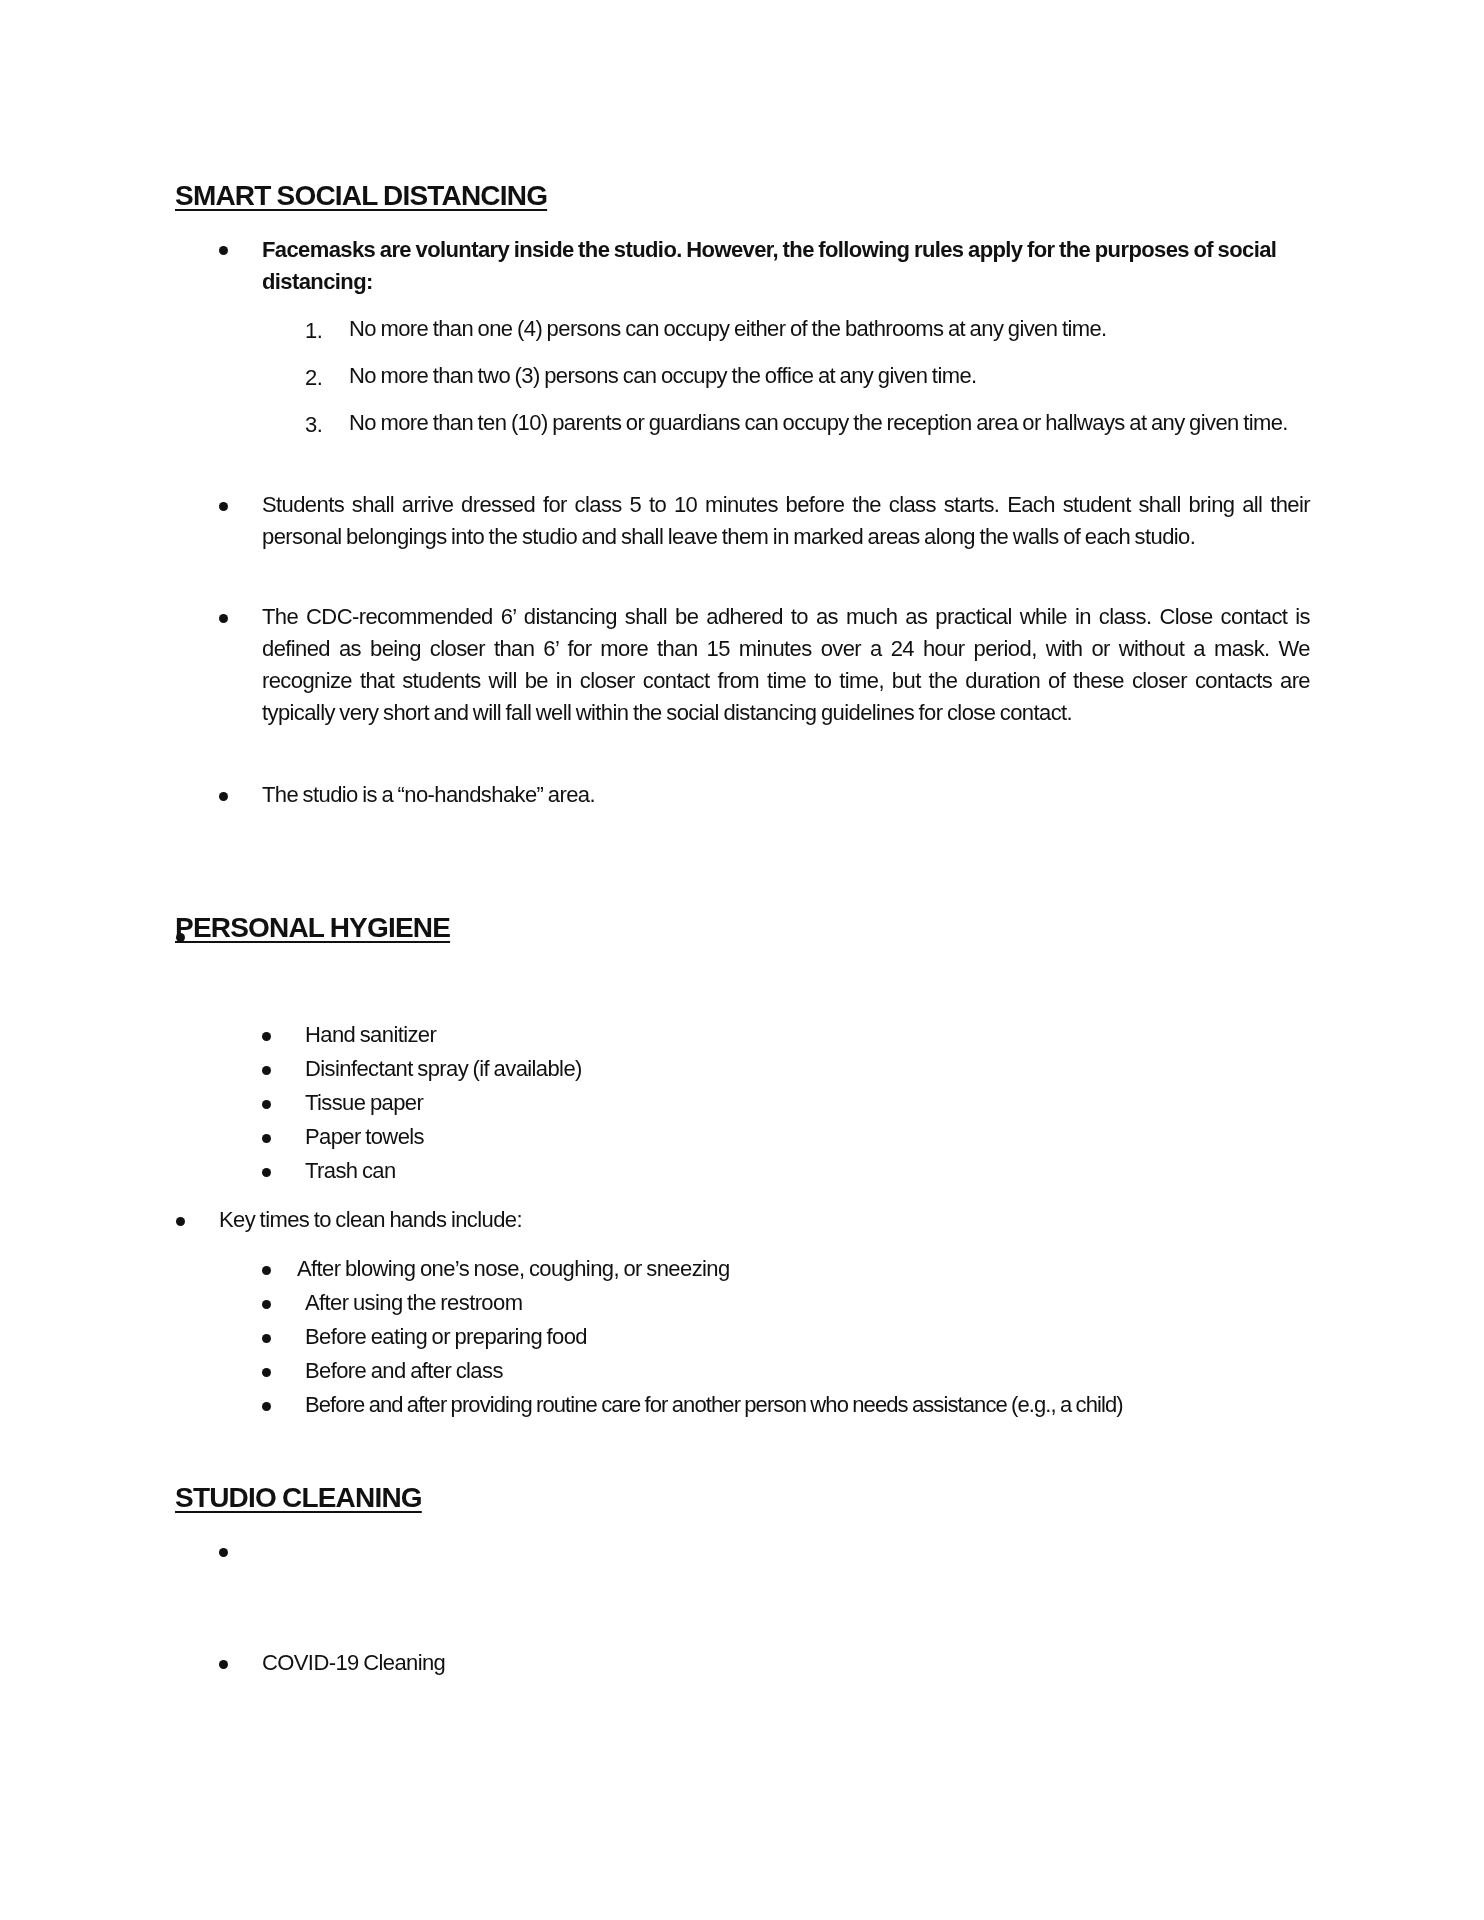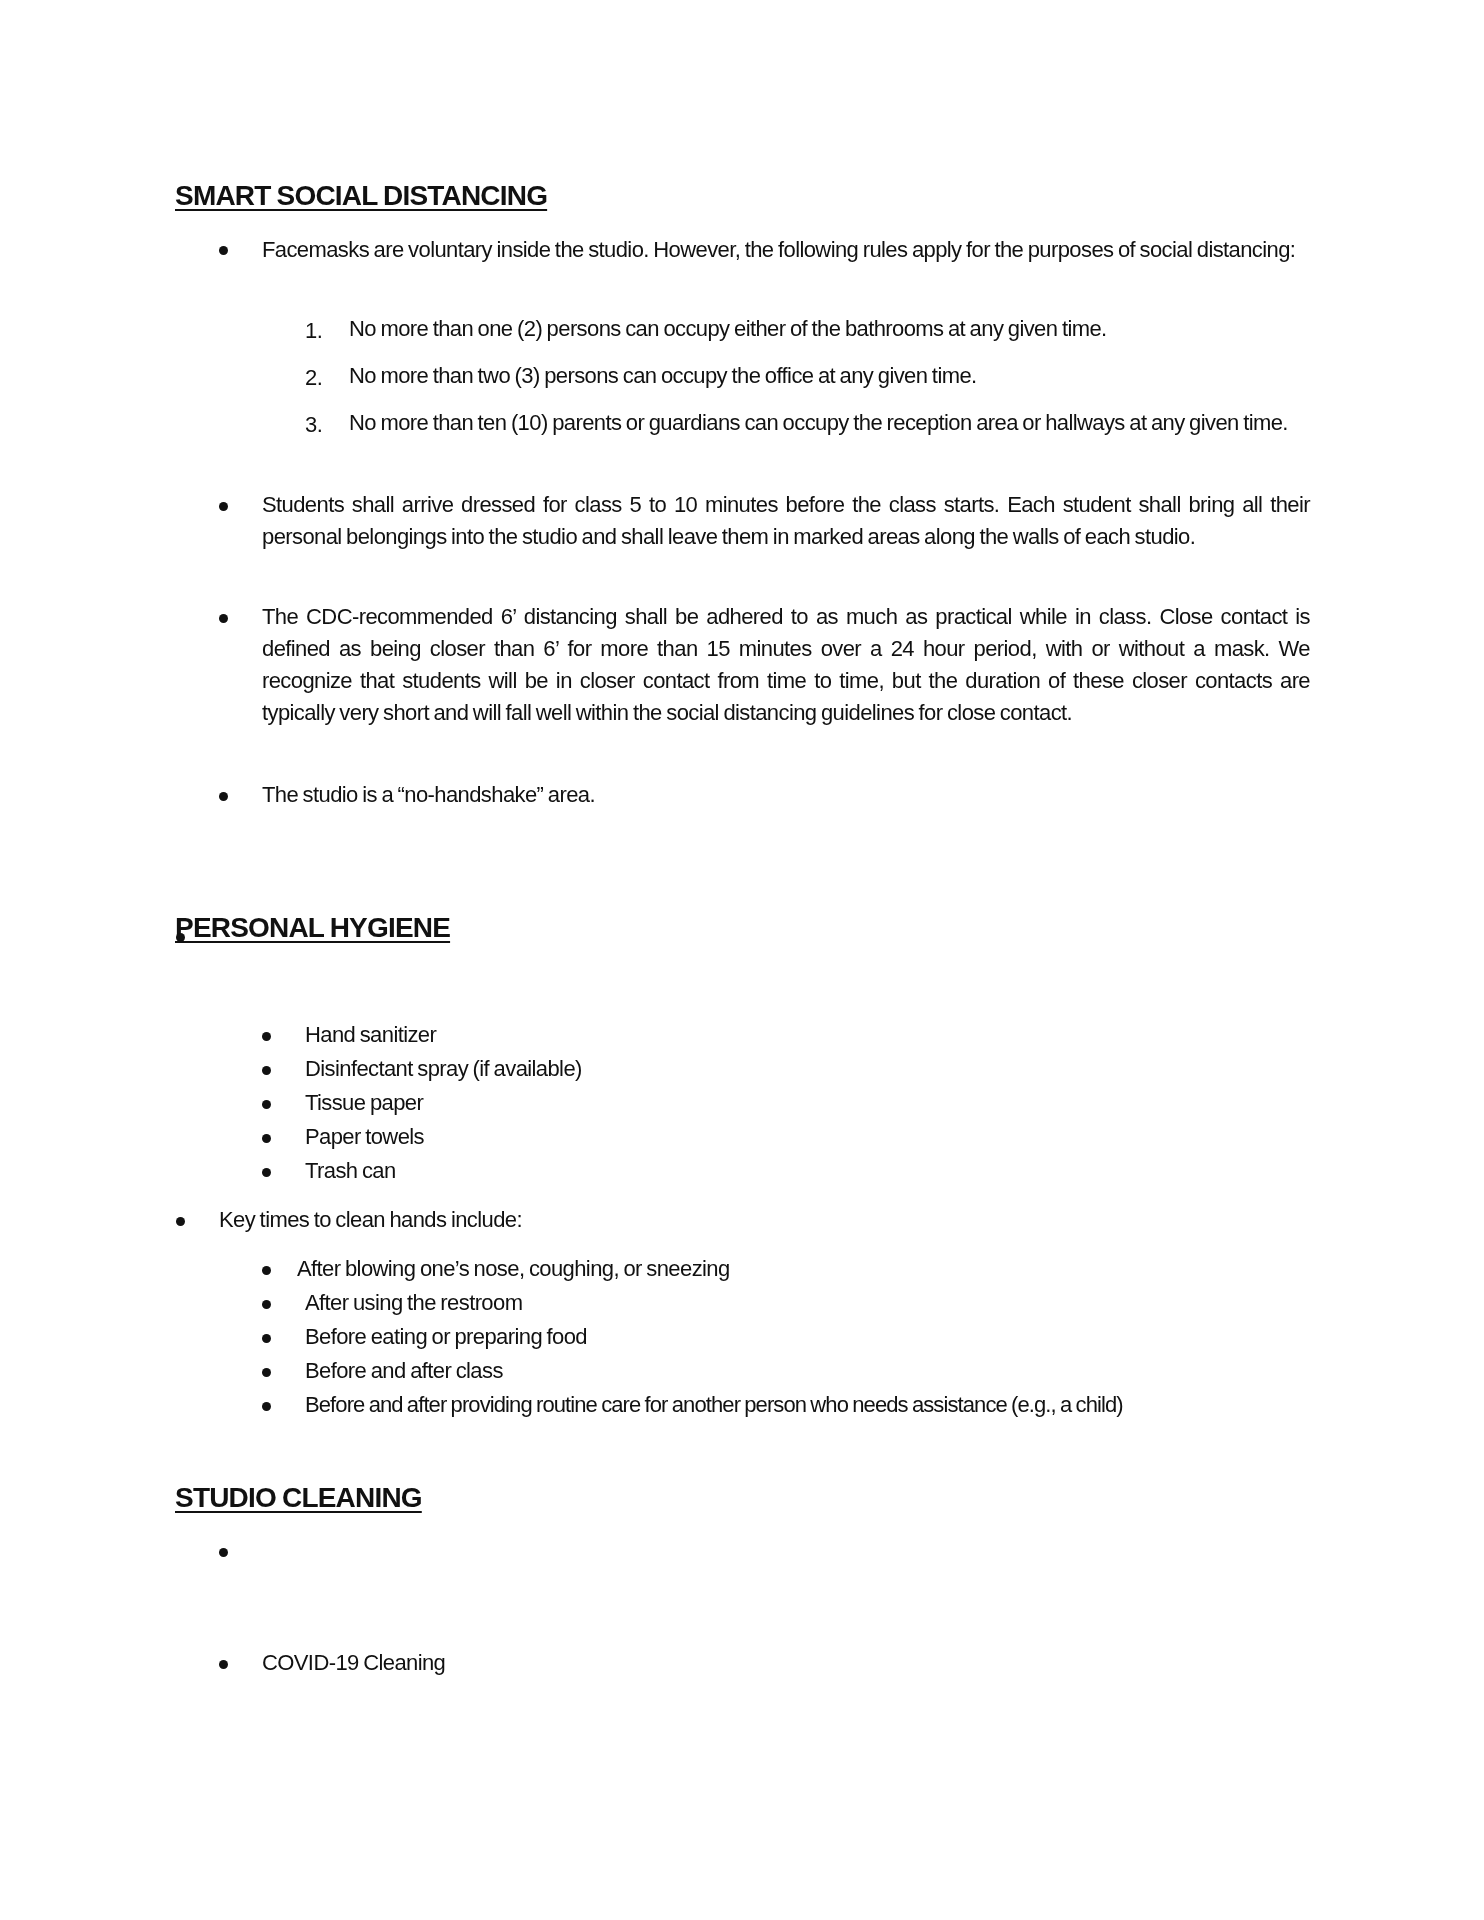--- a/index.html
+++ b/index.html
@@ -25,24 +25,24 @@
     .justify { text-align: justify; text-align-last: left; }
   </style>
 </head>
 <body>
 
 <div class="page">
 
   <div class="heading" style="top:180px;">SMART SOCIAL DISTANCING</div>
 
   <span class="bullet" style="left:219px; top:246px;"></span>
-  <div class="item" style="left:262px; top:234px; width:1048px;">Facemasks are voluntary inside the studio. However, the following rules apply for the purposes of social distancing:</div>
+  <div class="item" style="left:262px; top:234px; width:1048px;font-weight:bold;">Facemasks are voluntary inside the studio. However, the following rules apply for the purposes of social distancing:</div>
 
   <span class="num" style="left:305px; top:318px;">1.</span>
-  <div class="item" style="left:349px; top:313px; width:960px;">No more than one (2) persons can occupy either of the bathrooms at any given time.</div>
+  <div class="item" style="left:349px; top:313px; width:960px;">No more than one (4) persons can occupy either of the bathrooms at any given time.</div>
 
   <span class="num" style="left:305px; top:365px;">2.</span>
   <div class="item" style="left:349px; top:360px; width:960px;">No more than two (3) persons can occupy the office at any given time.</div>
 
   <span class="num" style="left:305px; top:412px;">3.</span>
   <div class="item" style="left:349px; top:407px; width:960px;">No more than ten (10) parents or guardians can occupy the reception area or hallways at any given time.</div>
 
   <span class="bullet" style="left:219px; top:502px;"></span>
   <div class="item justify" style="left:262px; top:489px; width:1048px;">Students shall arrive dressed for class 5 to 10 minutes before the class starts. Each student shall bring all their personal belongings into the studio and shall leave them in marked areas along the walls of each studio.</div>
 

